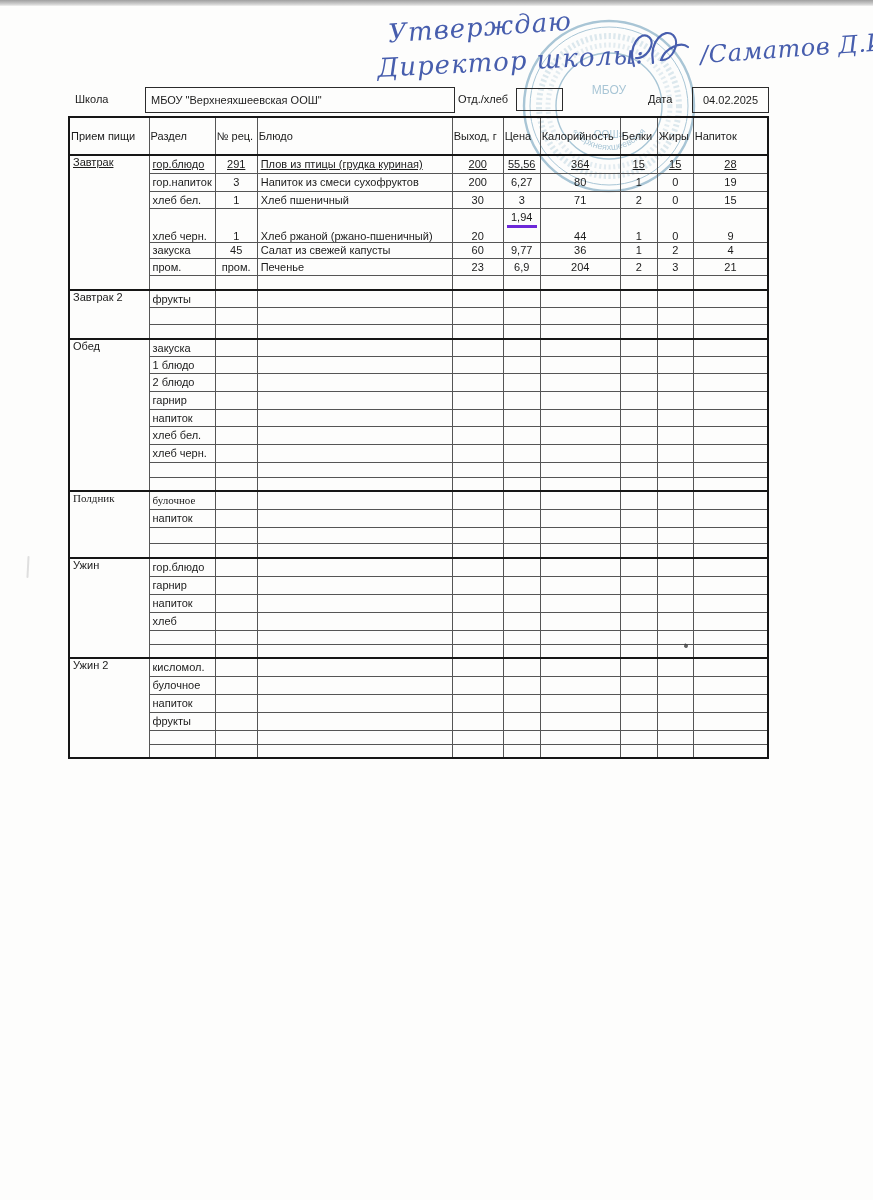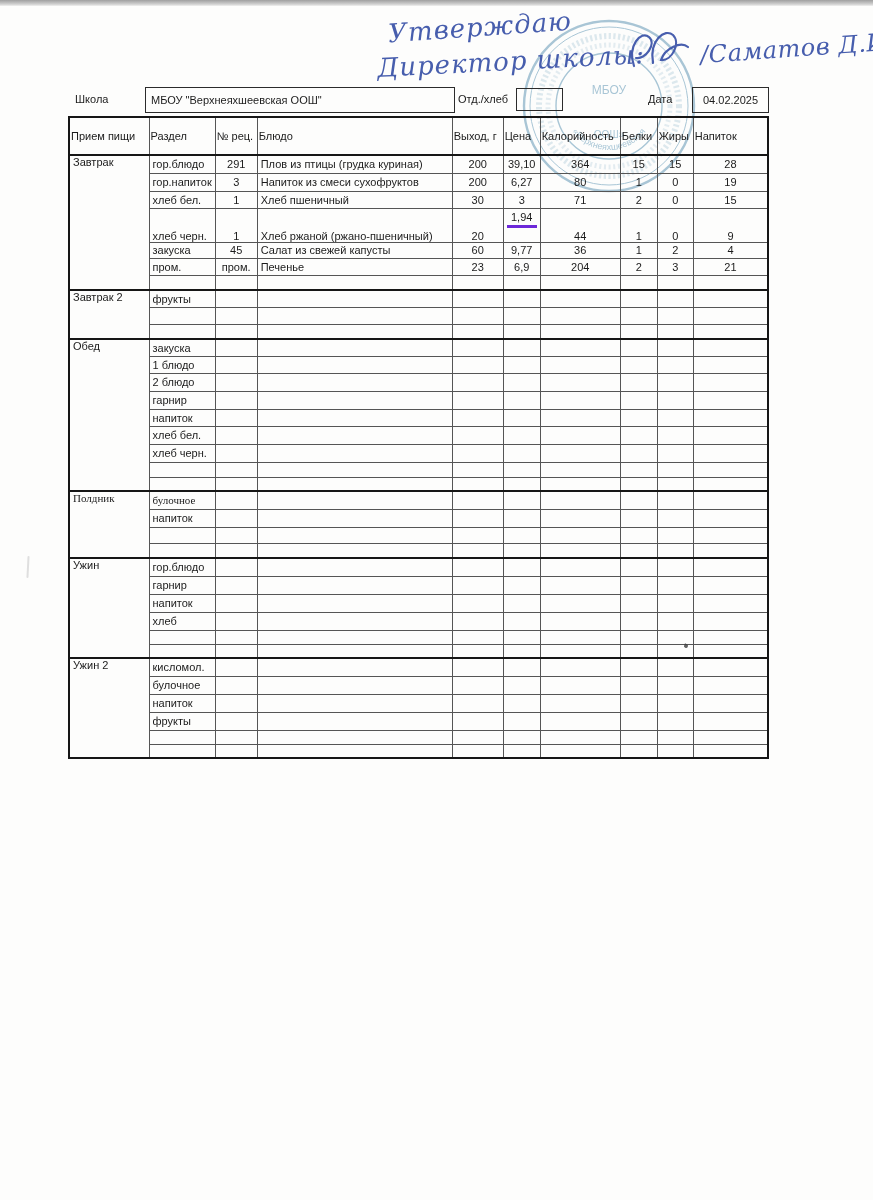--- a/index.html
+++ b/index.html
@@ -112,27 +112,27 @@
           <th>Блюдо</th>
           <th>Выход, г</th>
           <th>Цена</th>
           <th>Калорийность</th>
           <th>Белки</th>
           <th>Жиры</th>
           <th>Напиток</th>
         </tr>
       </thead>
       <tbody>
-        <tr style="height: 18px;">
+        <tr style="height: 18px; text-decoration: underline;">
           <td class="meal" rowspan="7">Завтрак</td>
           <td class="c0">гор.блюдо</td>
           <td class="c1">291</td>
           <td class="c2">Плов из птицы (грудка куриная)</td>
           <td class="c3">200</td>
-          <td class="c4">39,10</td>
+          <td class="c4">55,56</td>
           <td class="c5">364</td>
           <td class="c6">15</td>
           <td class="c7">15</td>
           <td class="c8">28</td>
         </tr>
         <tr style="height: 18px;">
           <td class="c0">гор.напиток</td>
           <td class="c1">3</td>
           <td class="c2">Напиток из смеси сухофруктов</td>
           <td class="c3">200</td>

